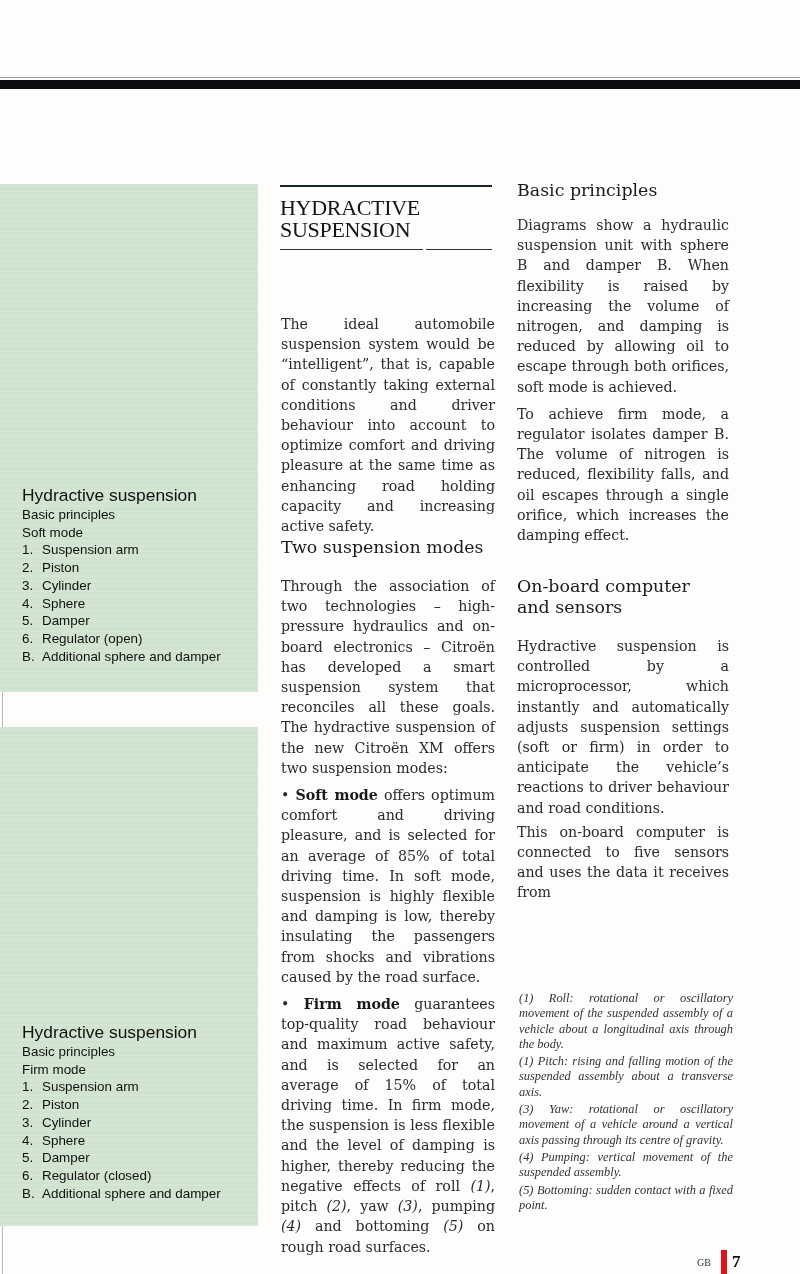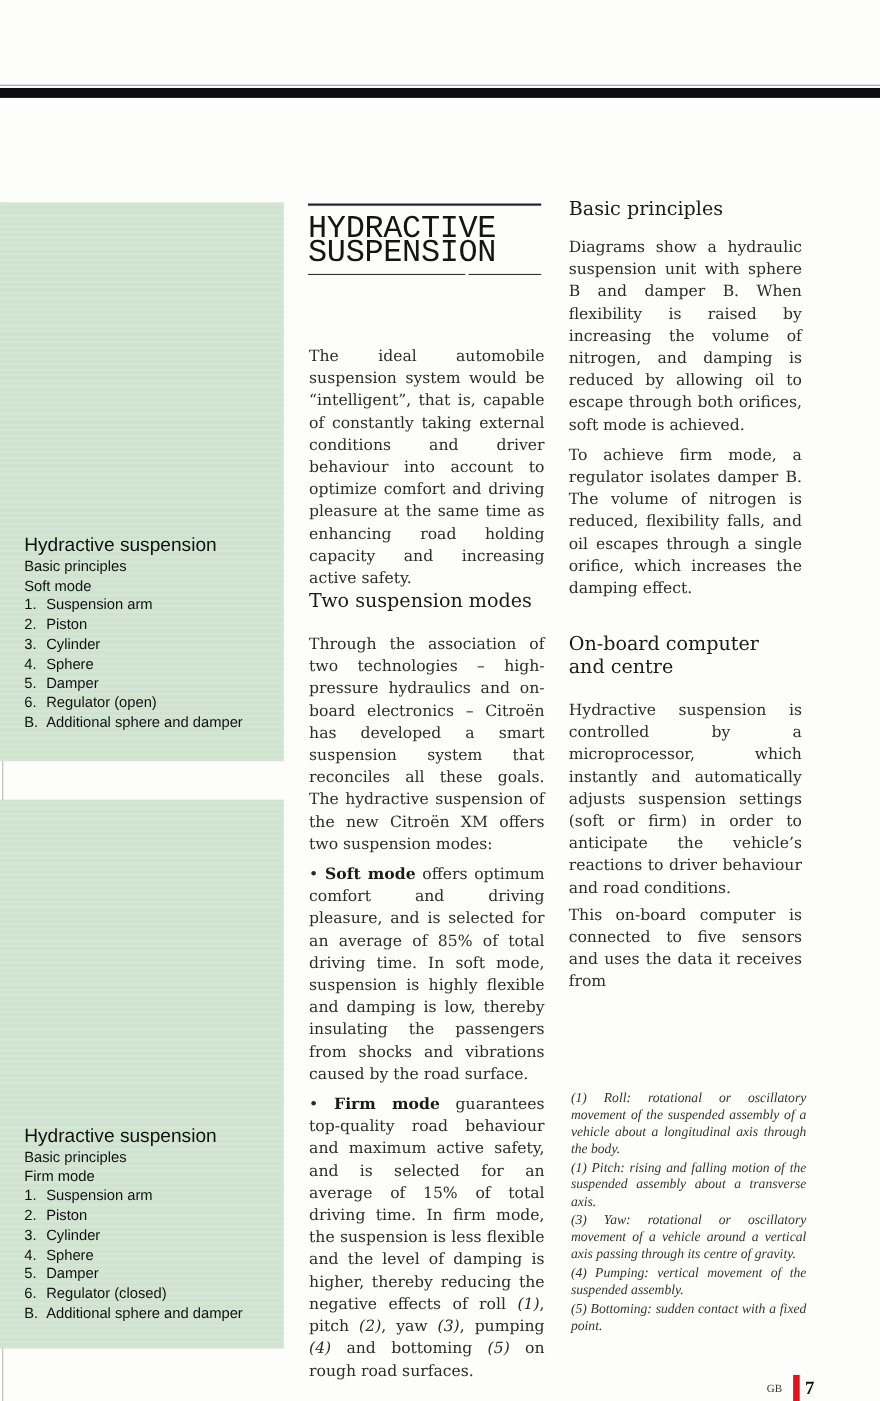--- a/index.html
+++ b/index.html
@@ -27,21 +27,21 @@
     }
     .caption1 { top: 300px; }
     .caption2 { top: 294px; }
     .caption .cap-title { font-size: 17.4px; line-height: 22px; margin-bottom: 0; }
     .caption .row { display: flex; }
     .caption .num { width: 20px; flex: 0 0 20px; }
 
     .title-box { position: absolute; left: 280px; top: 185px; width: 212px; }
     .title-rule-top { height: 2px; background: #1c2430; }
     .page-title {
-      font-family: Liberation Mono, monospace; font-size: 29px; line-height: 22px;
+      font-family: Liberation Serif, serif; font-size: 22px; line-height: 22px;
       color: #151515; margin: 10px 0 8px 0; letter-spacing: -0.3px;
     }
     .title-rule-bottom { display: flex; height: 1px; }
     .title-rule-bottom .a { width: 143px; background: #333; }
     .title-rule-bottom .gap { width: 3px; }
     .title-rule-bottom .b { flex: 1; background: #333; }
 
     .col { position: absolute; font-size: 14.2px; line-height: 20.2px; color: #2b2b2b; text-align: justify; }
     .col p { margin: 0 0 7px 0; }
     .col-mid { left: 281px; width: 214px; }
@@ -176,21 +176,21 @@
 
 <div class="col col-right basic">
   <h2>Basic principles</h2>
   <p>Diagrams show a hydraulic suspension unit with sphere B and damper B. When flexibility is raised by increasing the volume of nitrogen, and damping is reduced by allowing oil to escape through both orifices, soft mode is achieved.</p>
   <p>To achieve firm mode, a regulator isolates damper B. The volume of nitrogen is reduced, flexibility falls, and oil escapes through a single orifice, which increases the damping effect.</p>
 </div>
 
 <div class="col col-right onboard">
   <h2>
     <div>On-board computer</div>
-    <div>and centre</div>
+    <div>and sensors</div>
   </h2>
   <p style="margin-bottom:4px">Hydractive suspension is controlled by a microprocessor, which instantly and automatically adjusts suspension settings (soft or firm) in order to anticipate the vehicle’s reactions to driver behaviour and road conditions.</p>
   <p>This on-board computer is connected to five sensors and uses the data it receives from</p>
 </div>
 
 <div class="notes">
   <p>(1) Roll: rotational or oscillatory movement of the suspended assembly of a vehicle about a longitudinal axis through the body.</p>
   <p>(1) Pitch: rising and falling motion of the suspended assembly about a transverse axis.</p>
   <p>(3) Yaw: rotational or oscillatory movement of a vehicle around a vertical axis passing through its centre of gravity.</p>
   <p>(4) Pumping: vertical movement of the suspended assembly.</p>

